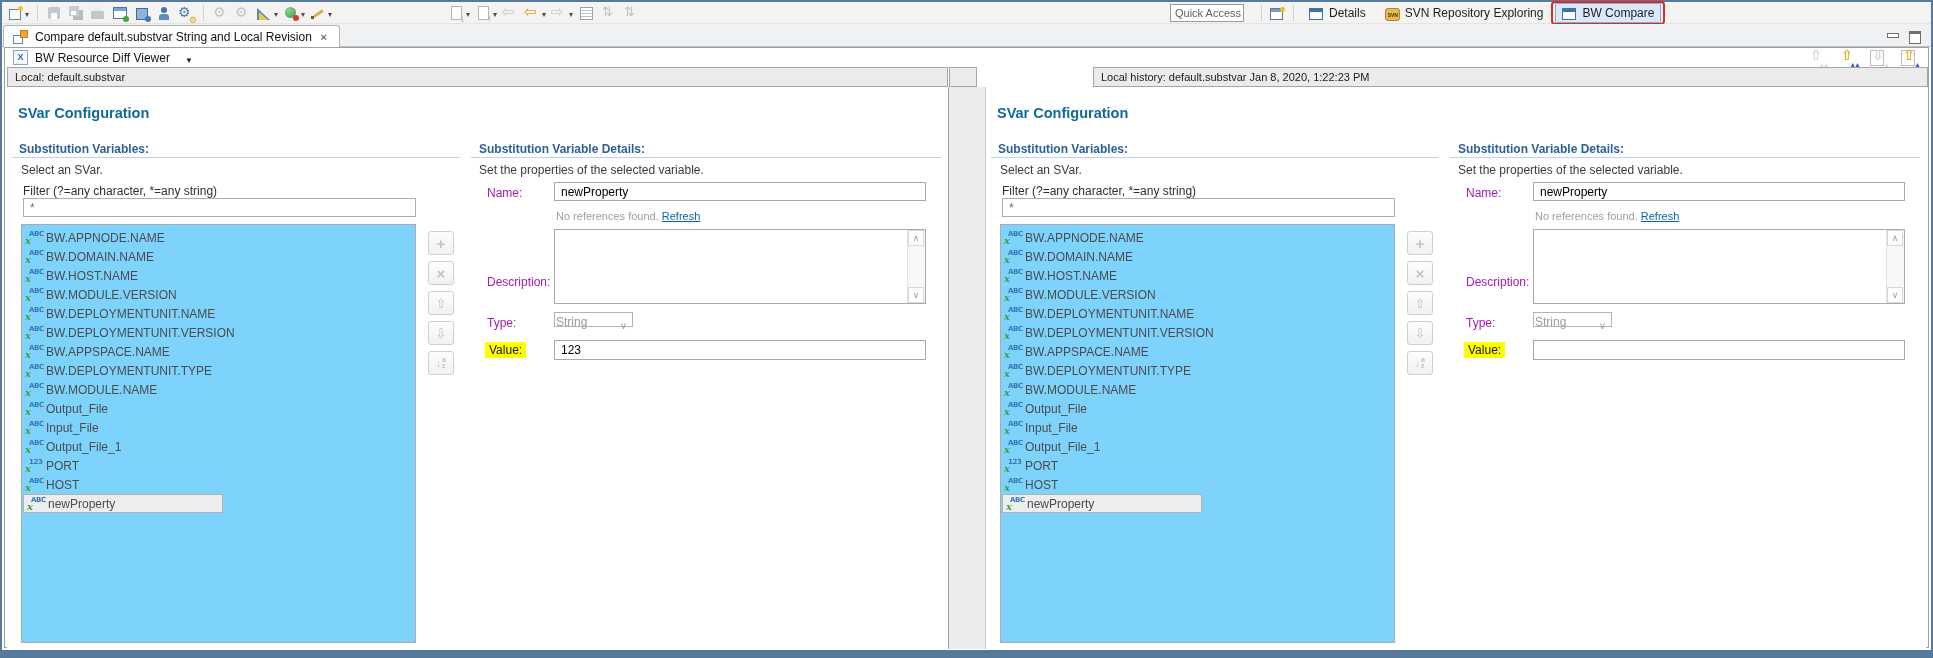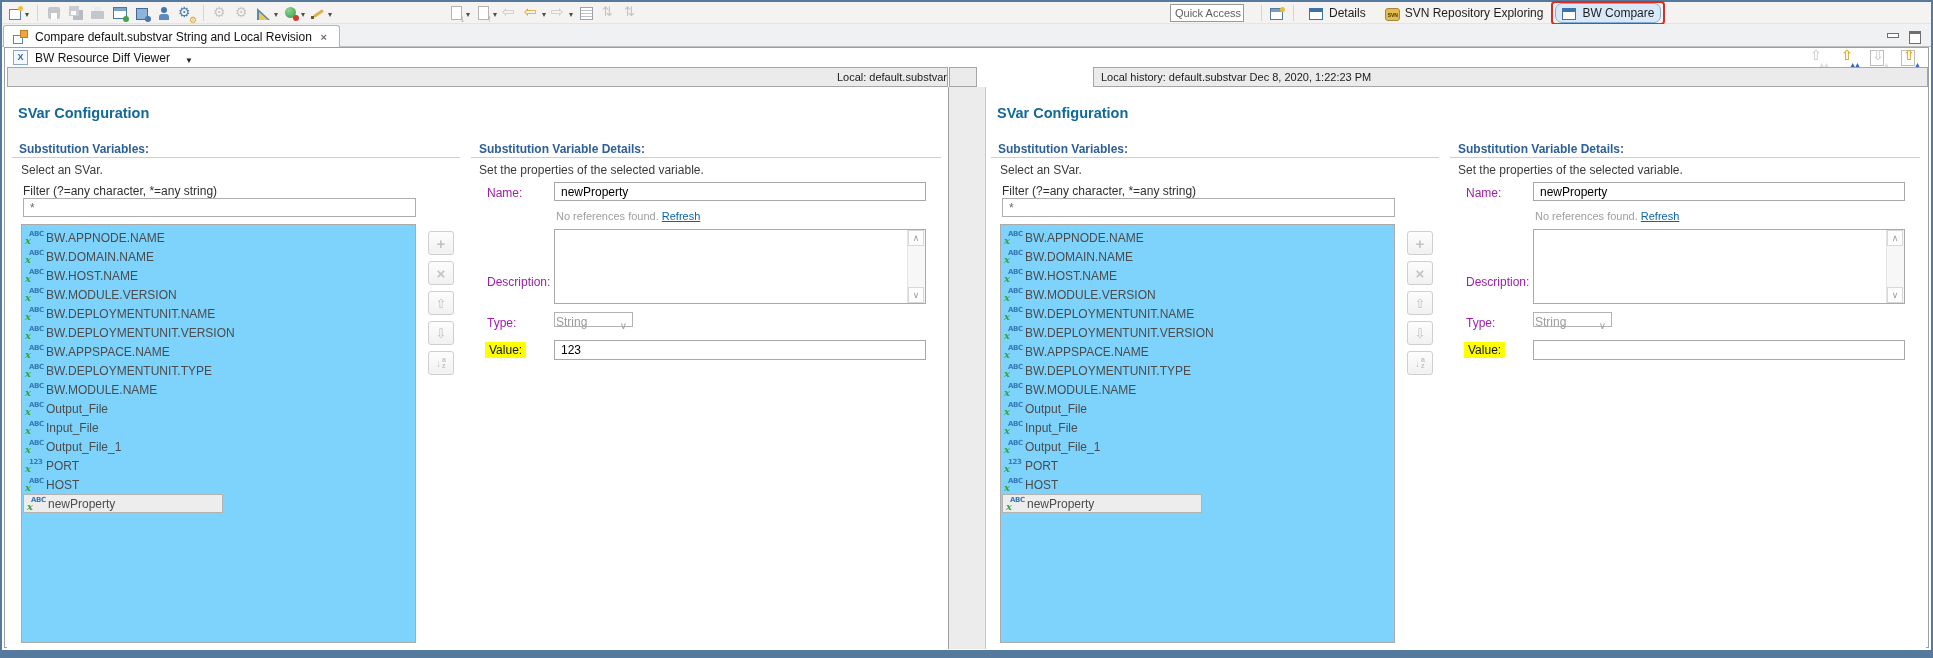--- a/index.html
+++ b/index.html
@@ -46,21 +46,21 @@
   .ic-back-history::before{content:"⇦";left:0;top:-2px;font-size:15px;color:#c9c9c9;}
   .ic-back::before{content:"⇦";left:0;top:-2px;font-size:15px;color:#d9a522;}
   .ic-forward::before{content:"⇨";left:0;top:-2px;font-size:15px;color:#c9c9c9;}
   .ic-pin-editor::before{content:"";left:2px;top:2px;width:11px;height:11px;background:repeating-linear-gradient(#fff 0 2px,#b9c2cc 2px 3px);border:1px solid #9aa2ab;}
   .ic-last-edit-location::before,.ic-previous-edit-location::before{content:"⇅";left:2px;top:-1px;font-size:13px;color:#c2c2c2;}
 
   .quick-access{position:absolute;left:1168px;top:2px;width:68px;height:16px;border:1px solid #9a9a9a;background:#fff;
                 font-size:11px;color:#5f5f5f;line-height:16px;padding-left:4px;}
   .persp-bar{position:absolute;left:1256px;top:0;height:22px;display:flex;align-items:center;gap:5px;}
   .persp{display:flex;align-items:center;gap:5px;font-size:12px;color:#1e1e1e;padding:2px 6px;border:1px solid transparent;background:transparent;position:relative;}
-  .persp.selected{background:#d9e9f9;border:1px solid #83aed8;border-radius:7px;}
+  .persp.selected{background:#d9e9f9;border:1px solid #83aed8;border-radius:1px;}
   .persp.annotated::after{content:"";position:absolute;inset:-3px -5px;border:2px solid #dd2b1f;border-radius:4px;pointer-events:none;}
   .ic-persp{position:relative;width:15px;height:13px;display:inline-block;flex:none;}
   .ic-persp::before,.ic-persp::after{position:absolute;}
   .ic-perspective-table::before{content:"";left:0;top:1px;width:12px;height:10px;background:#fff;border:1px solid #3f72a8;box-shadow:inset 0 3px 0 #3f72a8;}
   .ic-open-perspective::before{content:"";left:0;top:1px;width:11px;height:10px;background:#fff;border:1px solid #57799c;box-shadow:inset 0 3px 0 #7d9cbb;}
   .ic-open-perspective::after{content:"";right:0;top:0;width:5px;height:5px;background:#e9c030;border-radius:50%;}
   .ic-svn-repo::before{content:"";left:0;top:1px;width:13px;height:11px;background:#e3bd4e;border:1px solid #a8853a;border-radius:3px;}
   .ic-svn-repo::after{content:"SVN";left:3px;top:5px;font-size:5px;font-weight:bold;color:#433309;}
 
   
@@ -93,21 +93,21 @@
   .cmpi.dir-up .ar::before{content:"⇧";}
   .cmpi.dir-down .ar::before{content:"⇩";}
   .cmpi .tri{position:absolute;right:-1px;bottom:-2px;font-size:7px;color:#3b63c4;letter-spacing:-2px;}
   .cmpi .tri::before{content:"▲▲";}
   .cmpi.boxed .tri::before{content:"▲";letter-spacing:0;}
   .cmpi.disabled .ar{color:#d2d2d2;}
   .cmpi.disabled .tri{color:#dedede;}
 
   .hdr{position:absolute;top:19px;height:20px;background:#ebebeb;border:1px solid #a6a6a6;box-sizing:border-box;
        font-size:11px;line-height:18px;padding-left:7px;color:#1b1b1b;white-space:nowrap;overflow:hidden;}
-  .hdr-left{left:2px;width:941px;text-align:right;}
+  .hdr-left{left:2px;width:941px;}
   .hdr-cell{left:944px;width:28px;padding:0;}
   .hdr-right{left:1088px;width:835px;}
   .center-strip{position:absolute;left:943px;top:39px;width:38px;height:562px;background:#ececec;
                 border-left:1px solid #9d9d9d;border-right:1px solid #c9c9c9;box-sizing:border-box;}
 
   
   .pane{position:absolute;top:39px;height:562px;background:#fff;}
   #pane-left{left:2px;width:941px;}
   #pane-right{left:981px;width:940px;}
   .svar-title{position:absolute;left:11px;top:18px;font-size:14.5px;font-weight:bold;color:#11689b;text-align:right;}
@@ -303,21 +303,21 @@
           <div class="cmpi dir-up boxed">
             <span class="box"></span>
             <span class="ar"></span>
             <span class="tri"></span>
           </div>
         </div>
     </div>
 
     <div class="hdr hdr-left">Local: default.substvar</div>
     <div class="hdr hdr-cell"></div>
-    <div class="hdr hdr-right">Local history: default.substvar Dec 8, 2020, 1:22:23 PM</div>
+    <div class="hdr hdr-right">Local history: default.substvar Jan 8, 2020, 1:22:23 PM</div>
 
     <div class="center-strip"></div>
 
     <div class="pane" id="pane-left">
       <div class="svar-title">SVar Configuration</div>
 
       <div class="vars">
         <div class="sec-head">Substitution Variables:</div>
         <div class="sec-rule vars-rule"></div>
         <div class="hint vars-hint">Select an SVar.</div>

